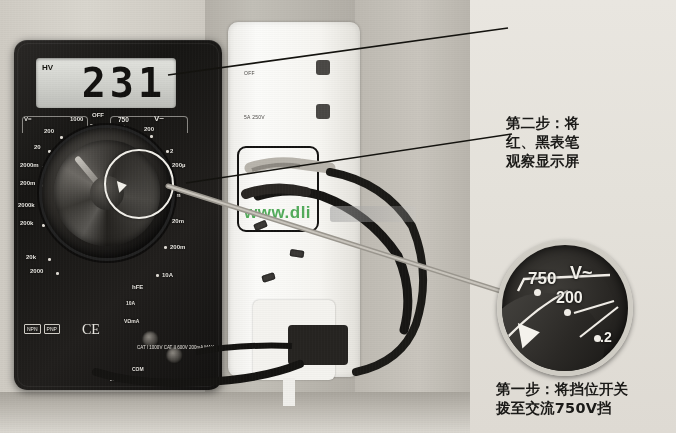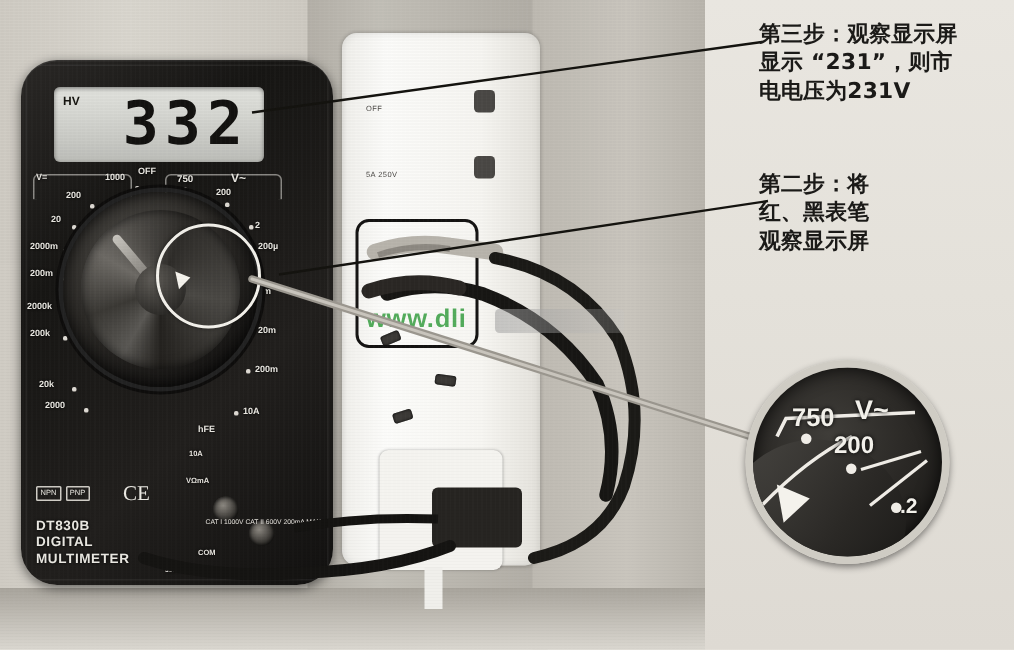--- a/index.html
+++ b/index.html
@@ -40,21 +40,21 @@
     font-family:"Liberation Sans",sans-serif;}
   .plugBody{position:absolute;left:288px;top:325px;width:60px;height:40px;
     background:#262421;border-radius:4px;}
   .plugWhite{position:absolute;left:253px;top:300px;width:82px;height:80px;
     background:#f4f3ef;border-radius:6px;box-shadow:0 0 2px rgba(0,0,0,.3);}
   .plugPin{position:absolute;width:10px;height:26px;background:#e8e7e3;}
 
   
   .meter{position:absolute;left:14px;top:40px;width:208px;height:350px;
     background:linear-gradient(135deg,#2a2826 0%,#171614 30%,#211f1d 65%,#121110 100%);
-    border-radius:24px;box-shadow:0 2px 8px rgba(0,0,0,.55), inset 0 1px 0 rgba(255,255,255,.07);}
+    border-radius:13px;box-shadow:0 2px 8px rgba(0,0,0,.55), inset 0 1px 0 rgba(255,255,255,.07);}
   .meterBezel{position:absolute;inset:3px;border-radius:11px;
     border:1px solid rgba(255,255,255,.06);}
   .lcd{position:absolute;left:22px;top:18px;width:140px;height:50px;
     background:linear-gradient(180deg,#e2e3de 0%,#cfd0cb 55%,#bcbdb8 100%);
     border-radius:4px;box-shadow:inset 0 1px 3px rgba(0,0,0,.45);}
   .hv{position:absolute;left:6px;top:5px;font-size:8px;font-weight:bold;color:#15140f;
     font-family:"Liberation Sans",sans-serif;}
   .digits{position:absolute;right:10px;top:2px;font-size:40px;line-height:46px;
     font-weight:bold;letter-spacing:4px;color:#131210;
     font-family:"DejaVu Sans Mono",monospace;}
@@ -155,21 +155,21 @@
 
     <div class="plugWhite"></div>
     <div class="plugBody"></div>
     <div class="plugPin" style="left:283px;top:378px;width:12px;height:28px;background:#f0efeb"></div>
 
     <div class="meter">
       <div class="meterBezel"></div>
 
       <div class="lcd">
         <div class="hv">HV</div>
-        <div class="digits">332</div>
+        <div class="digits">231</div>
       </div>
 
       <div class="grpLine" style="left:8px;top:76px;width:64px;height:16px;border-radius:4px 4px 0 0;border-bottom:none"></div>
       <div class="grpLine" style="left:96px;top:76px;width:76px;height:16px;border-radius:4px 4px 0 0;border-bottom:none"></div>
 
       <div class="scaleLbl" style="left:10px;top:76px">V=</div>
       <div class="scaleLbl" style="left:56px;top:76px">1000</div>
       <div class="scaleDot" style="left:76px;top:84px"></div>
       <div class="scaleLbl" style="left:30px;top:88px">200</div>
       <div class="scaleDot" style="left:46px;top:96px"></div>
@@ -217,25 +217,20 @@
           <div class="knobCap"></div>
         </div>
       </div>
 
       <div class="npn">
         <span>NPN</span>
         <span>PNP</span>
       </div>
       <div class="ce">CE</div>
 
-      <div class="brand">
-        <div>DT830B</div>
-        <div>DIGITAL</div>
-        <div>MULTIMETER</div>
-      </div>
 
       <div class="jackLbl" style="left:112px;bottom:84px">10A</div>
       <div class="jackLbl" style="left:110px;bottom:66px">VΩmA</div>
       <div class="jackLbl" style="left:118px;bottom:18px">COM</div>
       <div class="jack" style="left:128px;bottom:42px"></div>
       <div class="jack" style="left:152px;bottom:26px"></div>
       <div class="warn">CAT I 1000V
 CAT II 600V
 200mA MAX</div>
       <div class="jackLbl" style="left:96px;bottom:8px;font-size:4.5px">500V max</div>
@@ -261,26 +256,25 @@
     <div class="grain"></div>
   </div>
 
   <svg class="overlay" viewBox="0 0 676 433">
     <line x1="168" y1="75" x2="508" y2="28" stroke="#14130f" stroke-width="1.6"></line>
     <line x1="186" y1="183" x2="512" y2="134" stroke="#14130f" stroke-width="1.6"></line>
     <line x1="168" y1="186" x2="516" y2="296" stroke="#9a968e" stroke-width="5" stroke-linecap="round"></line>
     <line x1="168" y1="186" x2="516" y2="296" stroke="#c8c4bc" stroke-width="2" stroke-linecap="round"></line>
   </svg>
 
-  <div class="note" style="left:506px;top:14px">第三步：观察显示屏
-显示 “231”，则市
-电电压为231V</div>
   <div class="note" style="left:506px;top:114px">第二步：将
 红、黑表笔
 观察显示屏</div>
+  <div class="note" style="left:496px;top:380px">第一步：将挡位开关
+拨至交流750V挡</div>
 
   <div class="inset">
     <div class="insetKnob"></div>
     <svg viewBox="0 0 126 126" style="position:absolute;inset:0;width:100%;height:100%">
       <path d="M16,46 L22,34 L108,30" stroke="#efece6" stroke-width="2.4" fill="none"></path>
       <path d="M2,96 Q34,62 66,46" stroke="#efece6" stroke-width="2.4" fill="none"></path>
       <path d="M72,68 L112,56" stroke="#efece6" stroke-width="2.2" fill="none"></path>
       <path d="M78,92 L116,62" stroke="#efece6" stroke-width="2.2" fill="none"></path>
     </svg>
     <div class="insetLbl" style="left:26px;top:24px;font-size:17px">750</div>

